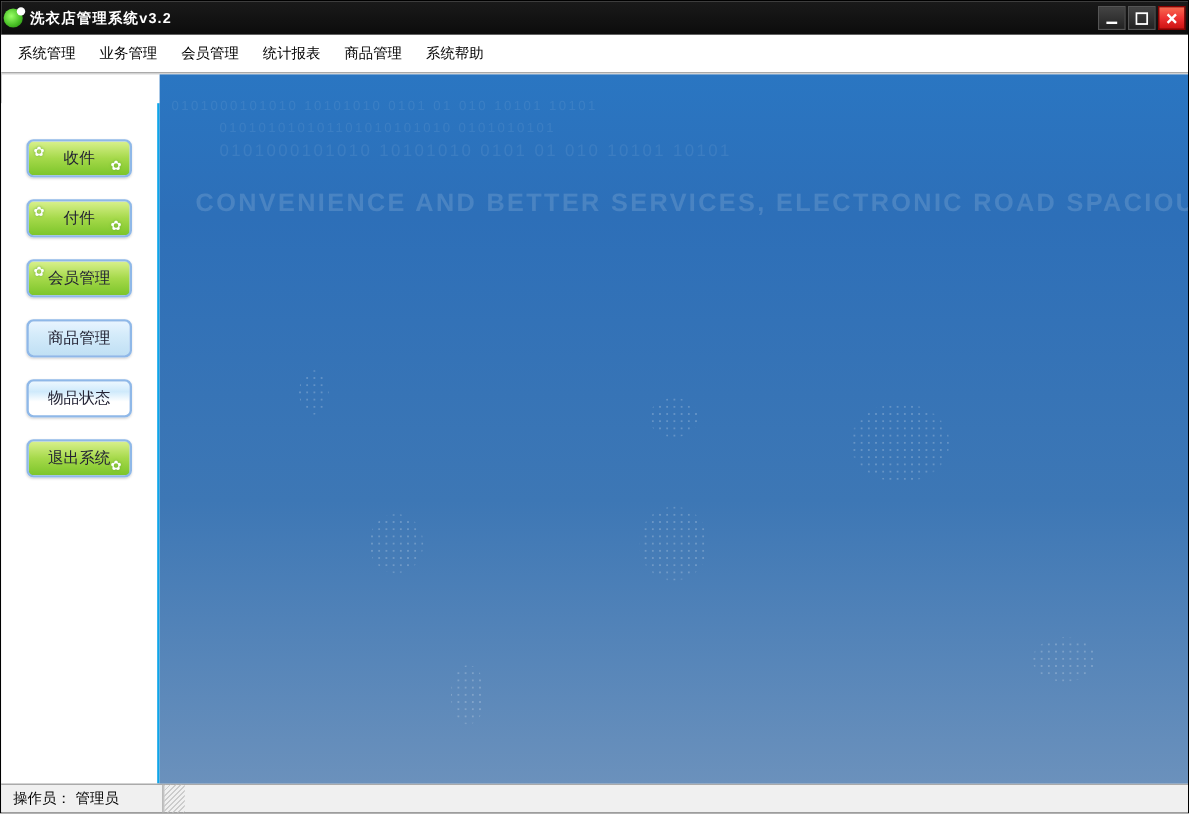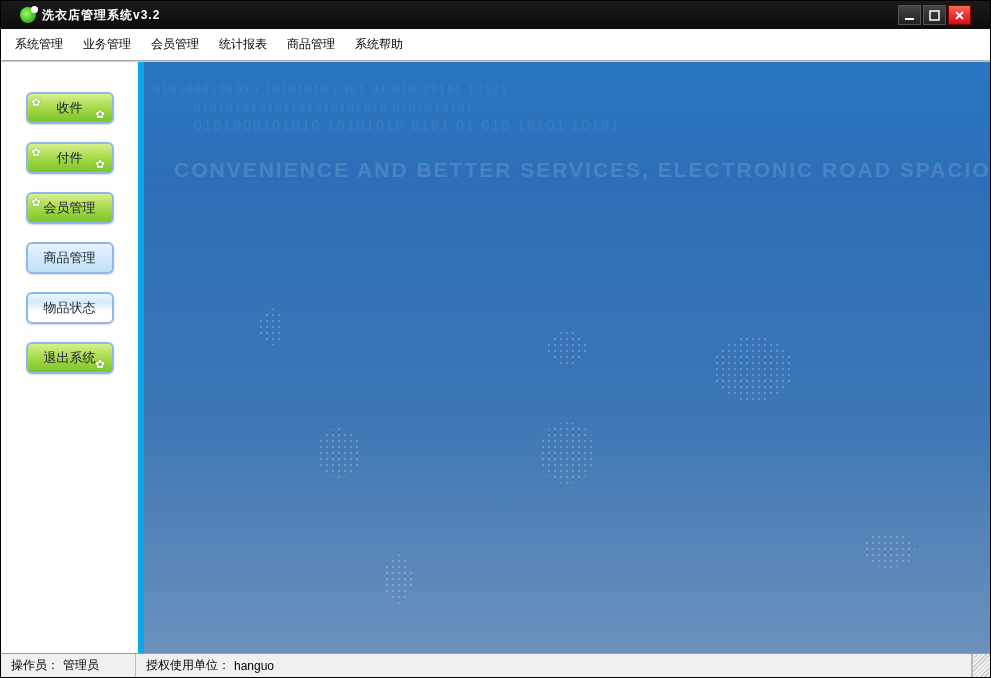--- a/index.html
+++ b/index.html
@@ -14,21 +14,21 @@
   height: 678px;
   border: 1px solid #000;
   display: flex;
   flex-direction: column;
 }
 .titlebar {
   height: 28px;
   background: linear-gradient(to bottom, #1a1a1a 0%, #0c0c0c 100%);
   display: flex;
   align-items: center;
-  padding: 0 19px;
+  padding: 0 2px;
   color: #fff;
 }
 .titlebar-icon {
   width: 16px; height: 16px;
   margin-right: 6px;
   background: radial-gradient(circle at 40% 40%, #9f6 0%, #4b2 60%, #271 100%);
   border-radius: 50%;
   position: relative;
 }
 .titlebar-icon::after {
@@ -69,28 +69,29 @@
   font-size: 12px;
   cursor: pointer;
 }
 .body-area {
   flex: 1;
   display: flex;
   border-top: 1px solid #ccc;
   min-height: 0;
 }
 .sidebar {
-  width: 143px;
-  border-right: 6px solid #0ea5e9;
+  width: 132px;
+  border-right: 2px solid #0ea5e9;
   background: #fff;
   padding-top: 30px;
   display: flex;
   flex-direction: column;
   align-items: center;
   gap: 18px;
+  margin-top: 24px;
 }
 .sbtn {
   width: 88px;
   height: 32px;
   border: 2px solid #8fb8e8;
   border-radius: 6px;
   display: flex;
   align-items: center;
   justify-content: center;
   font-size: 13px;
@@ -265,20 +266,16 @@
       <div class="world-map"></div>
     </div>
 
   </div>
 
   <div class="statusbar">
     <div class="status-cell op">
       <span>操作员：</span>
       <span>管理员</span>
     </div>
-    <div class="status-cell lic">
-      <span>授权使用单位：</span>
-      <span>hanguo</span>
-    </div>
     <div class="status-grip"></div>
   </div>
 
 </div>
 
 </body></html>

